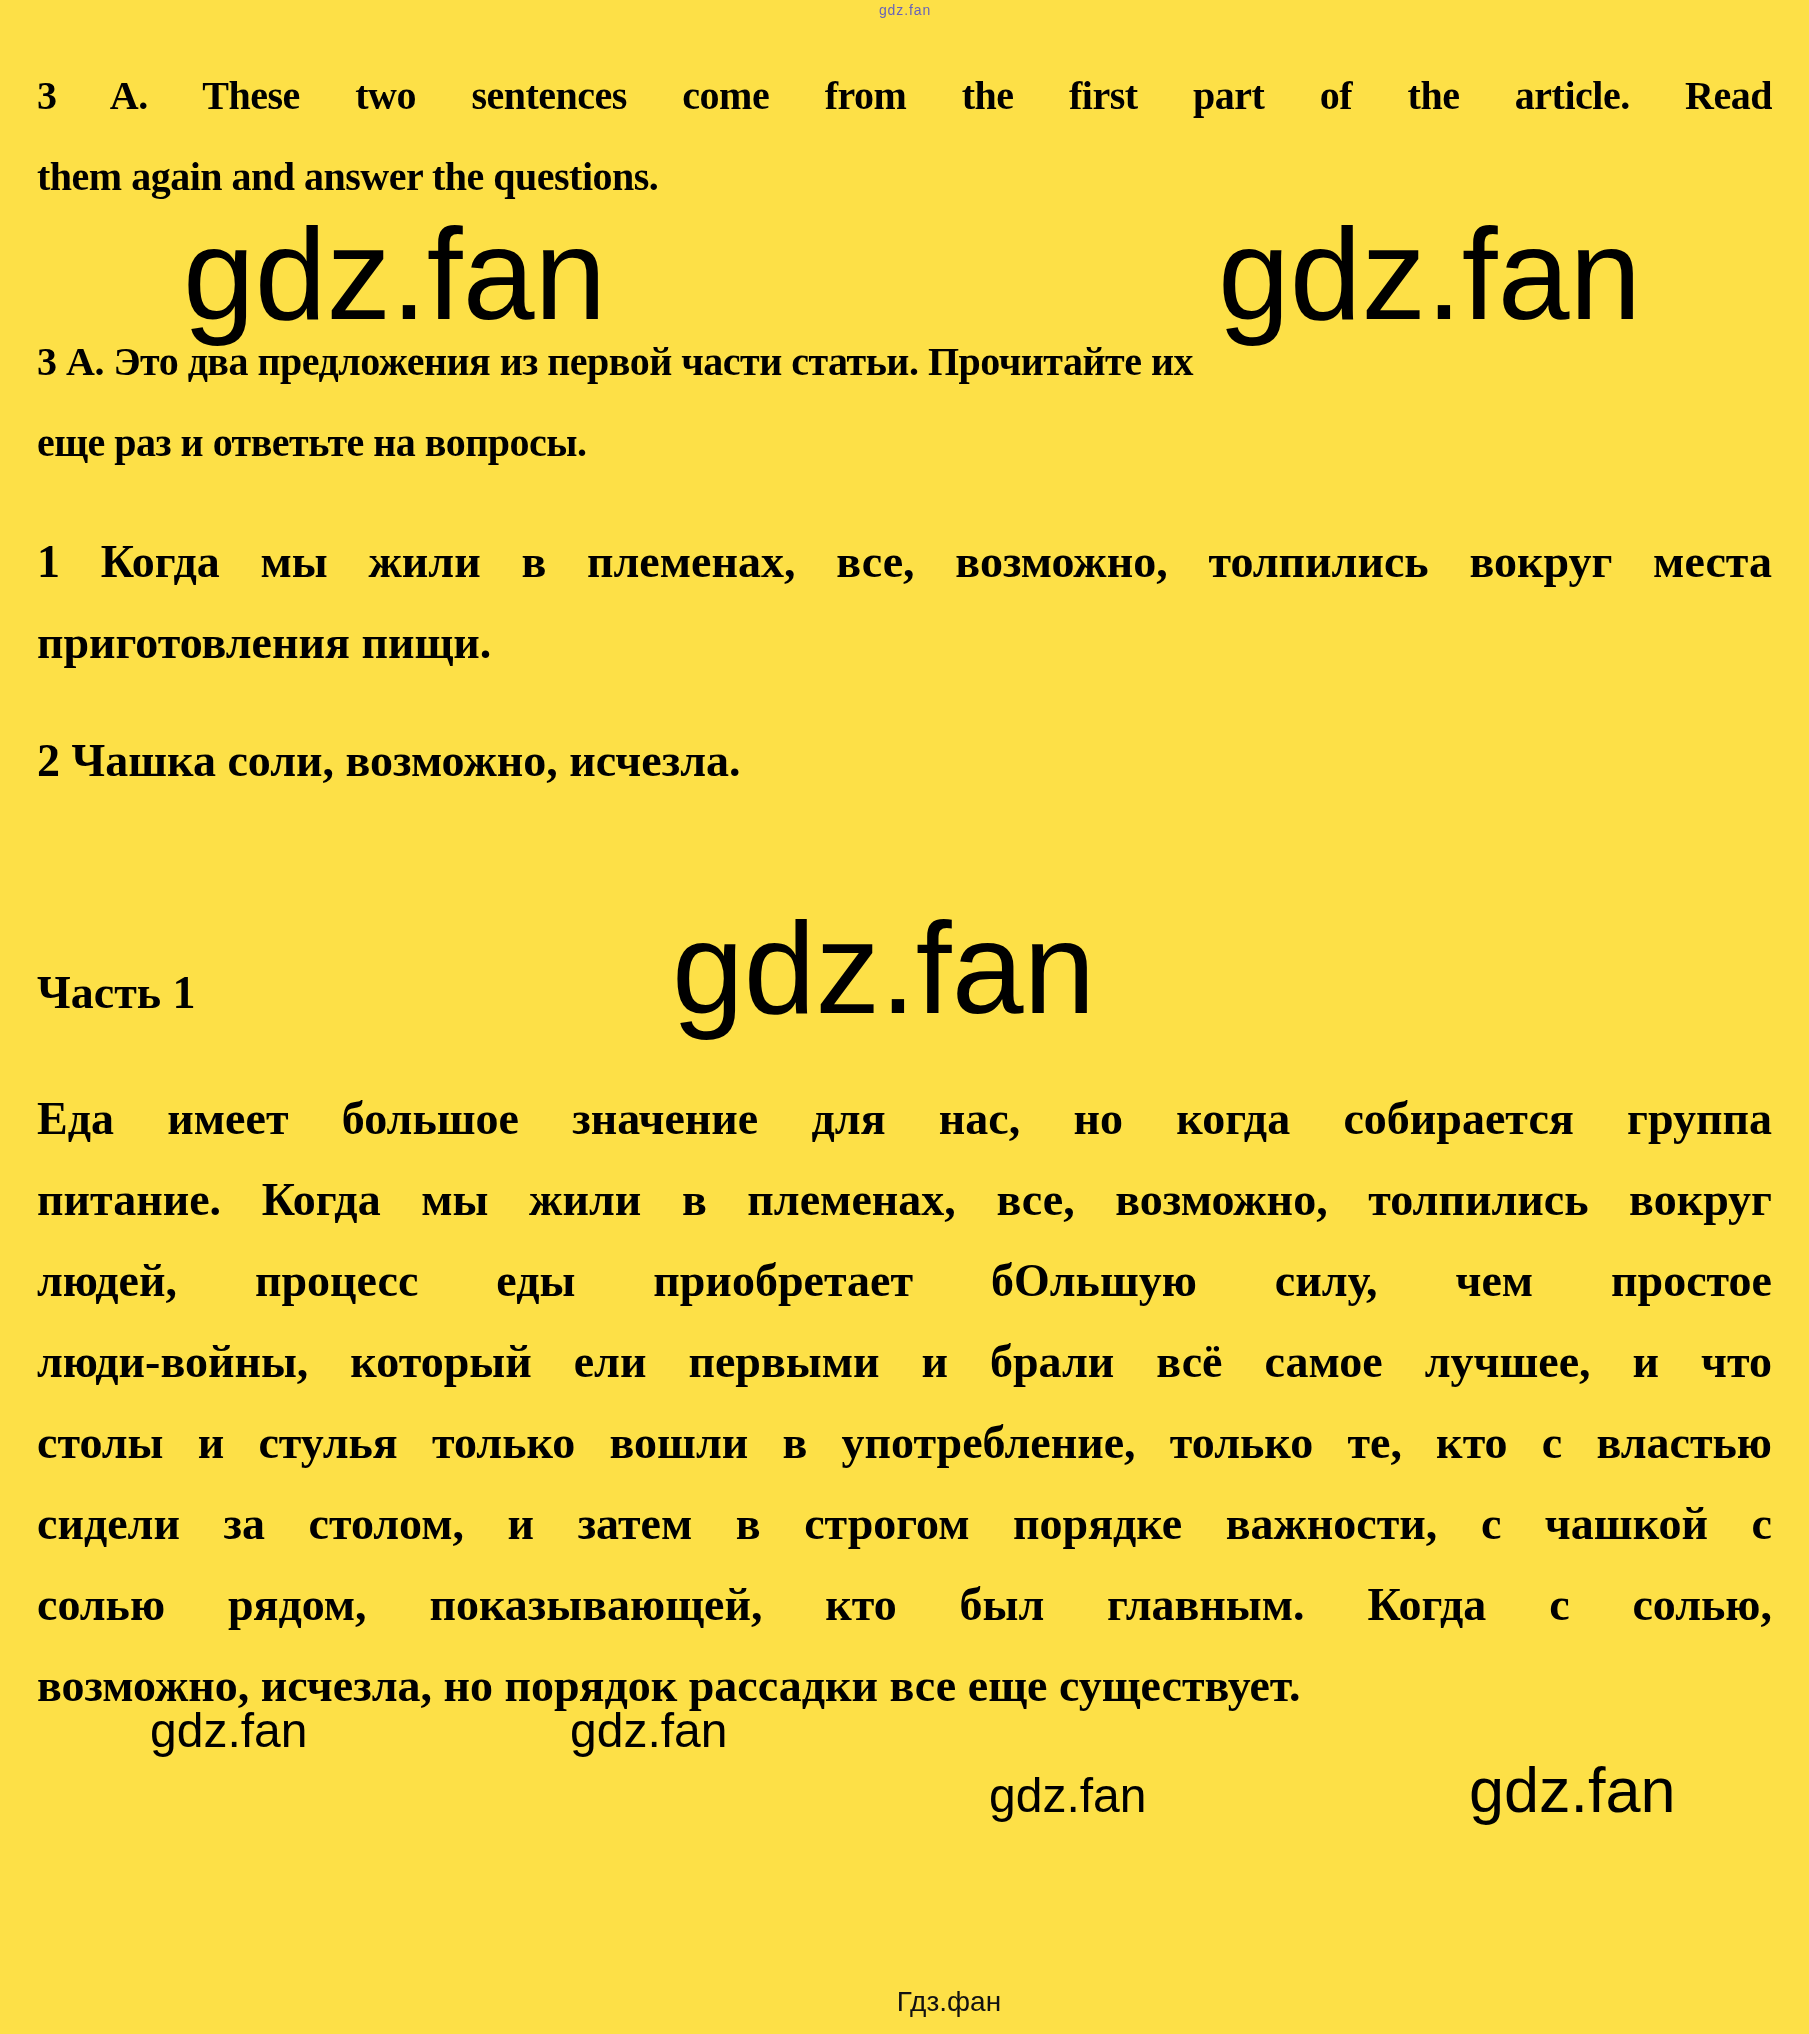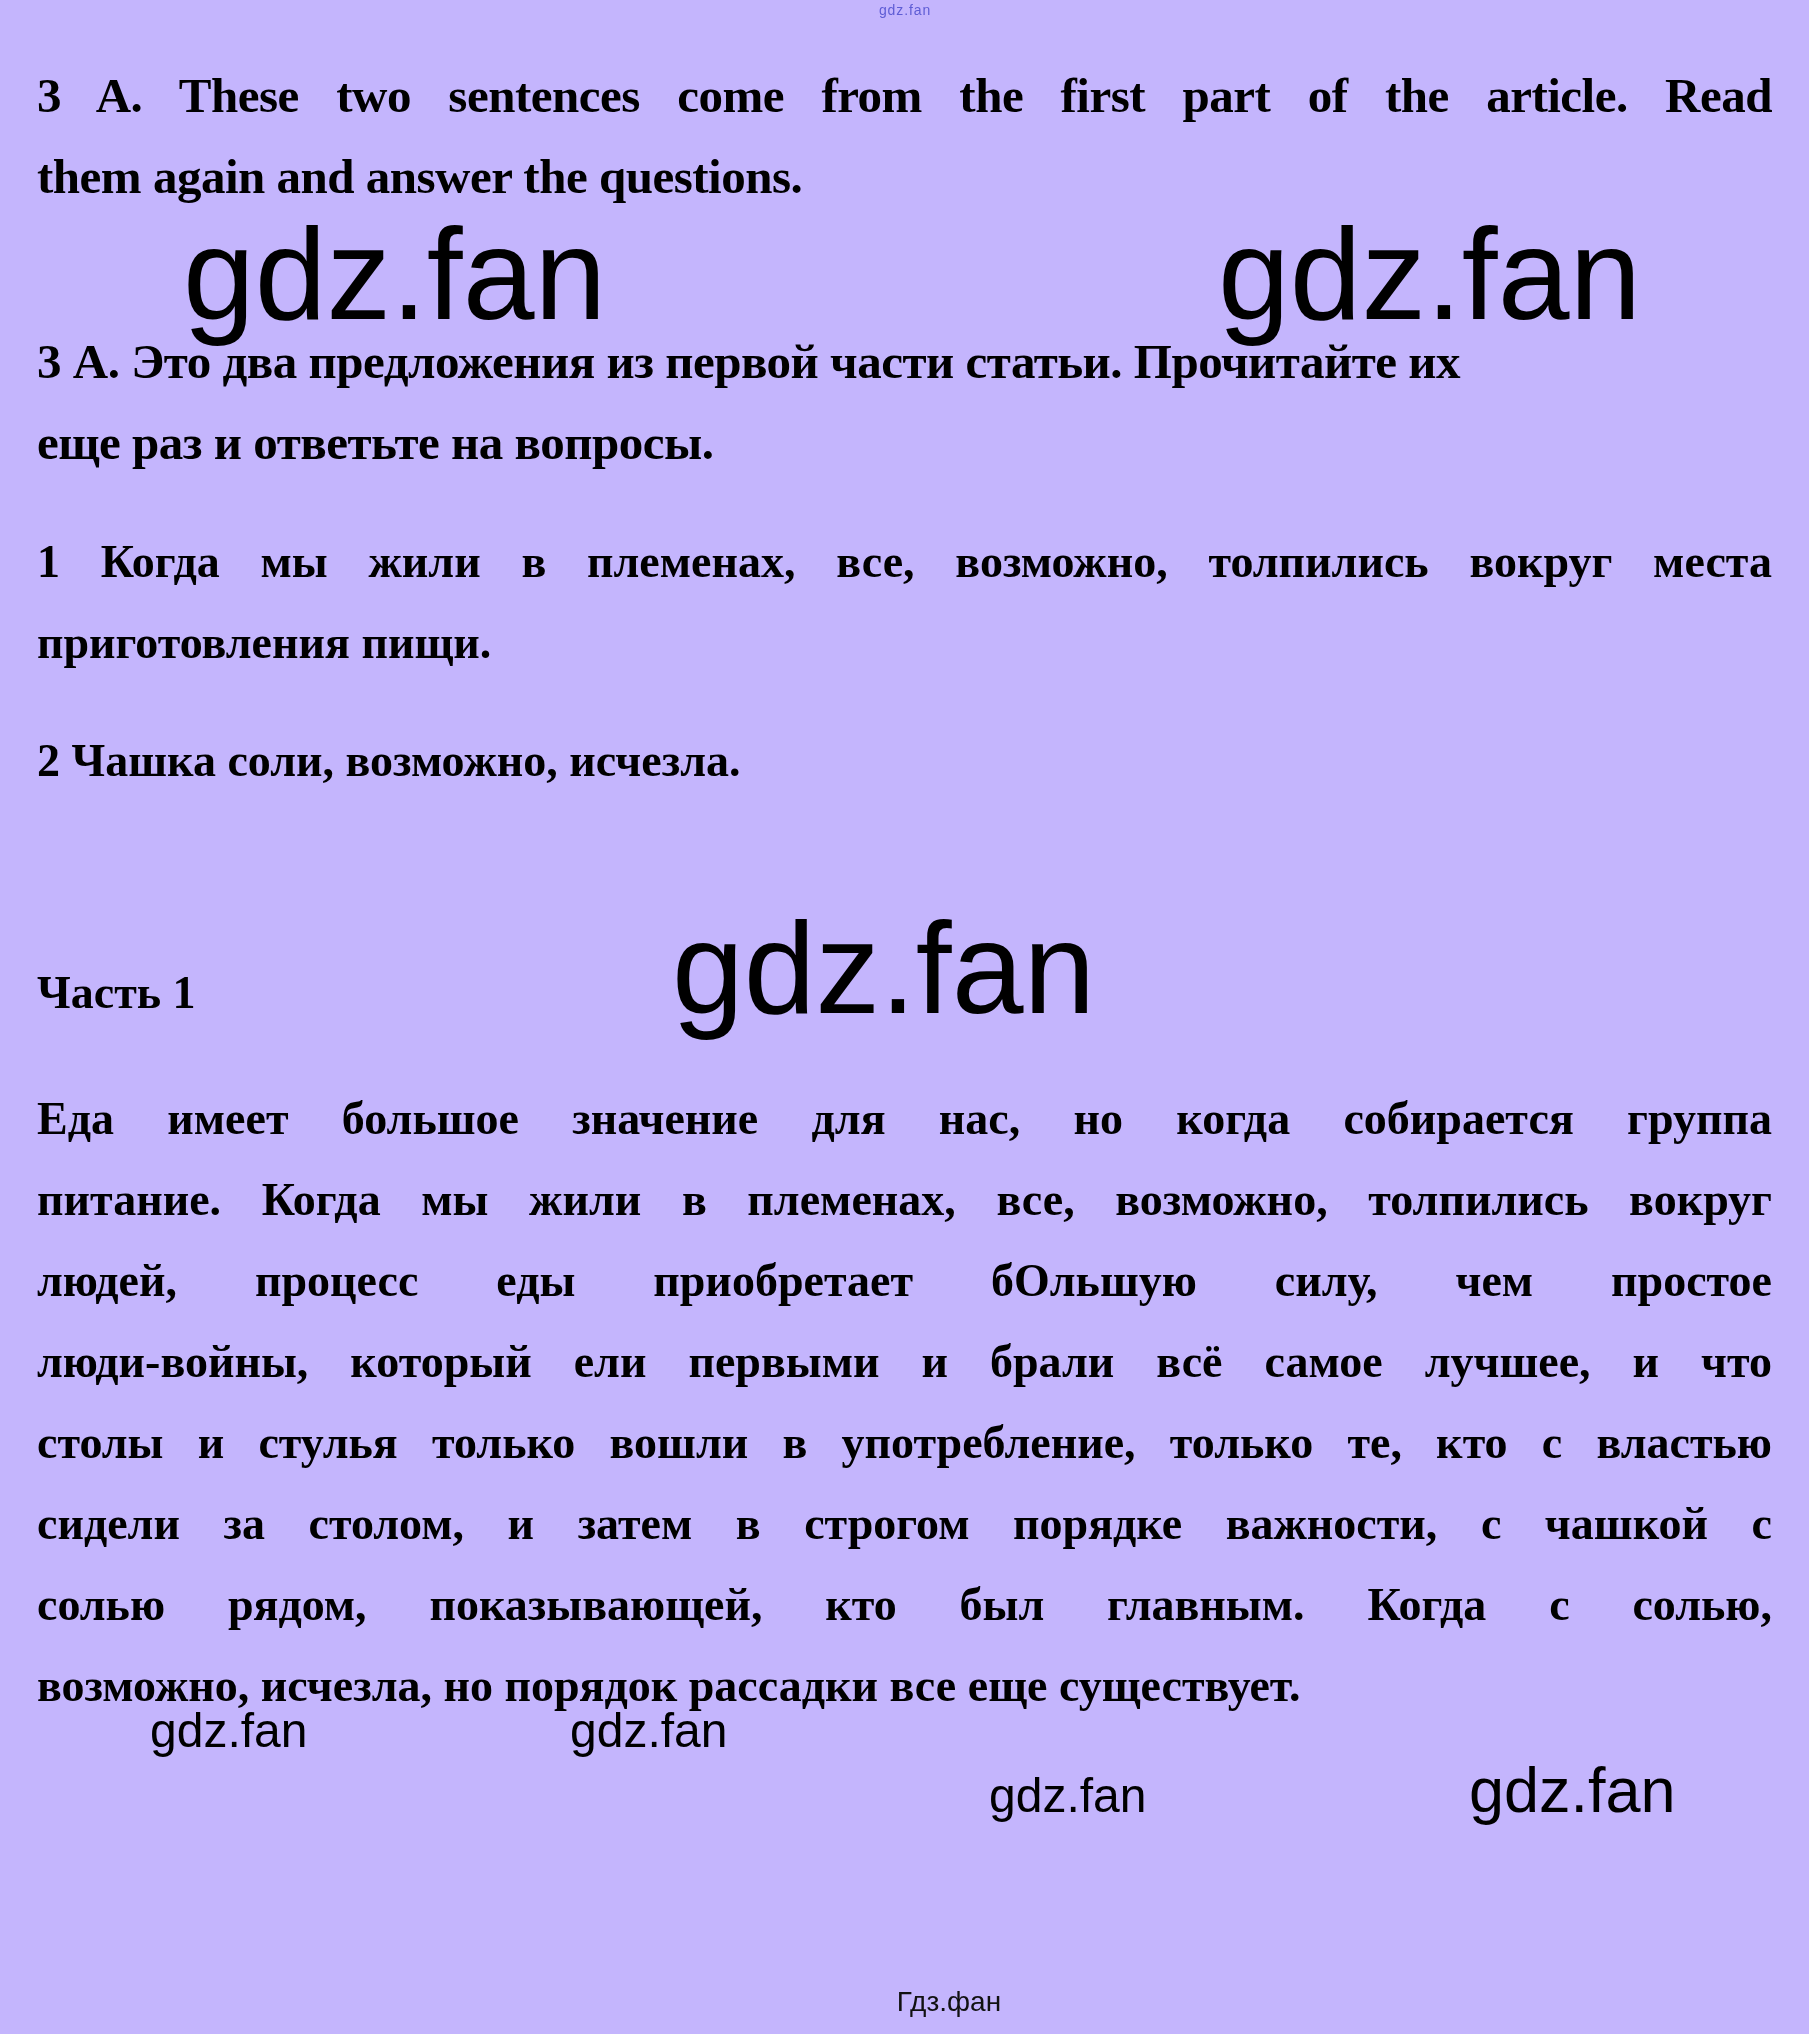--- a/index.html
+++ b/index.html
@@ -1,31 +1,31 @@
 <!DOCTYPE html>
 <html style="font-size:14.8px"><head>
 <meta charset="utf-8">
 <style>
   html, body { margin: 0; padding: 0; background: #ffffff; }
   .page {
     position: relative;
     width: 1810px;
     height: 2034px;
-    background: #c4b5fd;
+    background: #fde047;
     overflow: hidden;
     font-family: "Liberation Serif", serif;
     color: #000000;
   }
   
   .txt { position: absolute; left: 37px; width: 1735px; }
   .nline { height: 81px; line-height: 81px; white-space: nowrap; }
   .jline { height: 81px; line-height: 81px; text-align: justify; overflow: hidden; }
   .jline::after { content: ""; display: inline-block; width: 100%; height: 0; }
   .bold { font-weight: bold; }
-  .fs-head { font-size: 49px; letter-spacing: -0.5px; }
+  .fs-head { font-size: 40px; letter-spacing: -0.5px; }
   .fs-body { font-size: 46px; font-weight: bold; }
   
   .wm {
     position: absolute;
     font-family: "Liberation Sans", sans-serif;
     color: #000000;
     line-height: 1;
     white-space: nowrap;
   }
   .wm-big   { font-size: 129px; }

